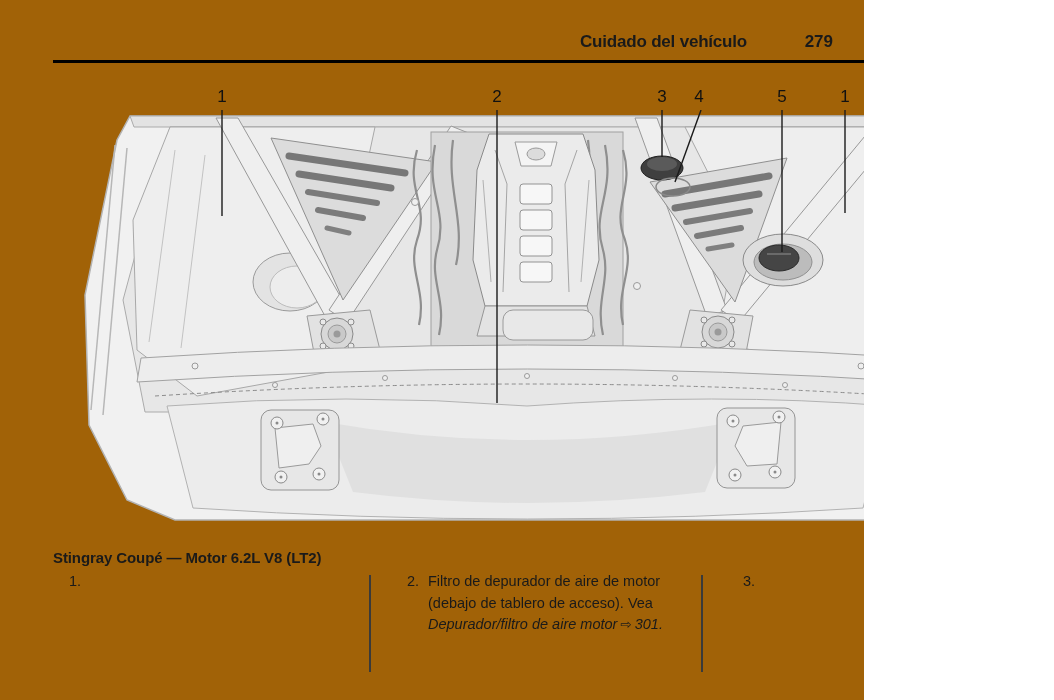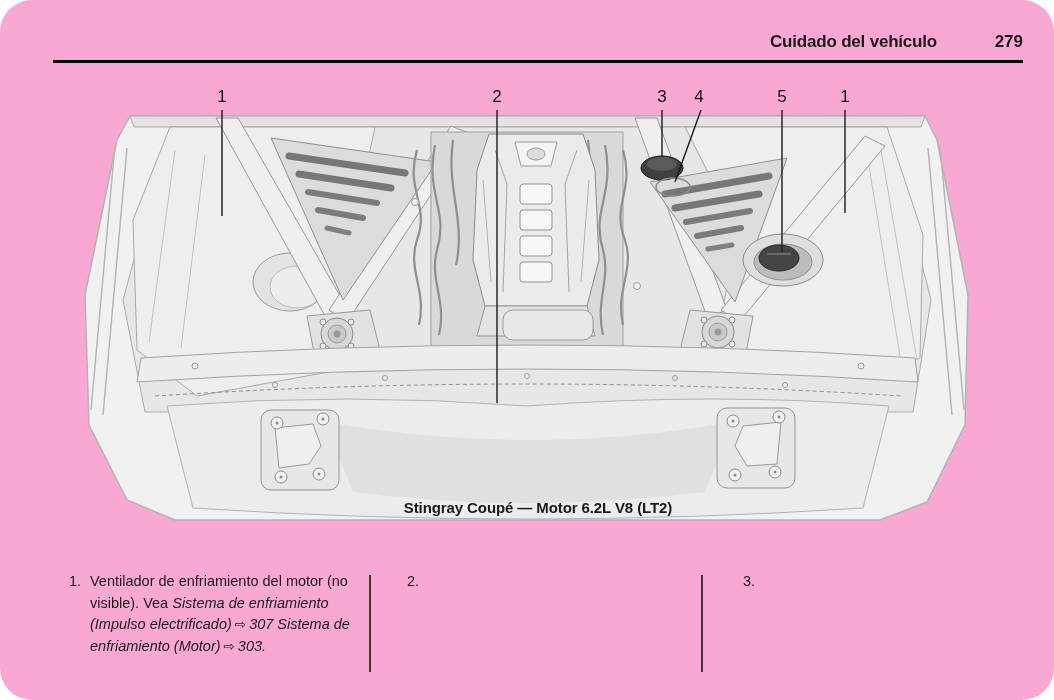--- a/index.html
+++ b/index.html
@@ -1,23 +1,22 @@
 <!DOCTYPE html>
 <html><head>
 <meta charset="utf-8">
 <style>
   html,body{margin:0;padding:0;background:#ffffff;}
   .page{
     position:relative;
-    width:1054px;height:700px;
-    background:#f9a8d4;
+    width:864px;height:700px;
+    background:#a16207;
     font-family:"Liberation Sans", sans-serif;
     color:#1a1a1a;
     overflow:hidden;
-    border-radius:32px;
   }
   
   .hdr-title{
     position:absolute;top:32px;right:117px;
     font-size:17px;font-weight:bold;letter-spacing:-0.2px;
   }
   .hdr-page{
     position:absolute;top:32px;right:31px;
     font-size:17px;font-weight:bold;margin-left:36px;
   }
@@ -31,22 +30,22 @@
   }
   .callout{
     position:absolute;top:0;transform:translateX(-50%);
     font-size:17px;line-height:20px;color:#111;
   }
   .art{
     position:absolute;left:22px;top:23px;
   }
   .art line{stroke:#1a1a1a;stroke-width:1.4;}
   .caption{
-    position:absolute;top:499px;left:53px;width:970px;
-    text-align:center;font-size:15px;font-weight:bold;letter-spacing:-0.1px;
+    position:absolute;top:549px;left:53px;width:970px;
+    text-align:left;font-size:15px;font-weight:bold;letter-spacing:-0.1px;
   }
   
   .legend{
     position:absolute;top:571px;left:53px;width:970px;
     display:flex;align-items:flex-start;
     font-size:14.5px;line-height:21.5px;
   }
   .legend-col{box-sizing:border-box;}
   .legend-col.c1{width:316px;padding-left:6px;padding-right:10px;}
   .legend-col.c2{width:330px;padding-left:26px;padding-right:8px;}
@@ -240,27 +239,27 @@
         </g>
     </svg>
   </div>
 
   <div class="caption">Stingray Coupé — Motor 6.2L V8 (LT2)</div>
 
   <div class="legend">
       <div class="legend-col c1">
         <div class="legend-item">
           <span class="num">1.</span>
-          <span class="txt"><span>Ventilador de enfriamiento del motor (no visible). Vea </span><span class="it">Sistema de enfriamiento (Impulso electrificado)</span><span class="arr">⇨</span><span class="it">307 Sistema de enfriamiento (Motor)</span><span class="arr">⇨</span><span class="it">303.</span></span>
         </div>
       </div>
       <div class="legend-divider"></div>
       <div class="legend-col c2">
         <div class="legend-item">
           <span class="num">2.</span>
+          <span class="txt"><span>Filtro de depurador de aire de motor (debajo de tablero de acceso). Vea </span><span class="it">Depurador/filtro de aire motor</span><span class="arr">⇨</span><span class="it">301.</span></span>
         </div>
       </div>
       <div class="legend-divider"></div>
       <div class="legend-col c3">
         <div class="legend-item">
           <span class="num">3.</span>
         </div>
       </div>
     </div>
 

